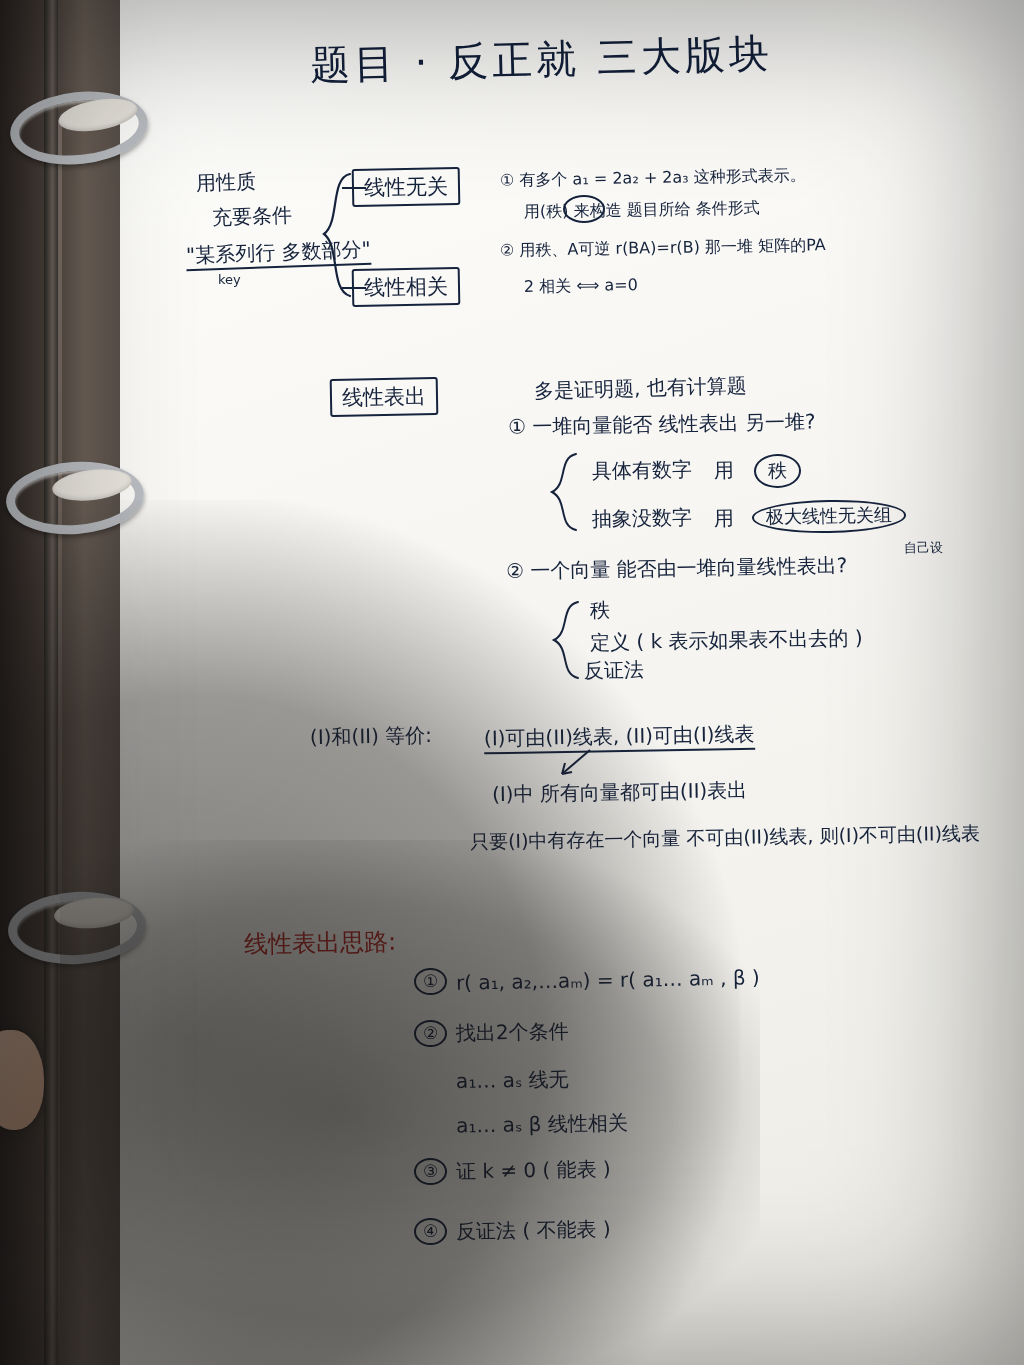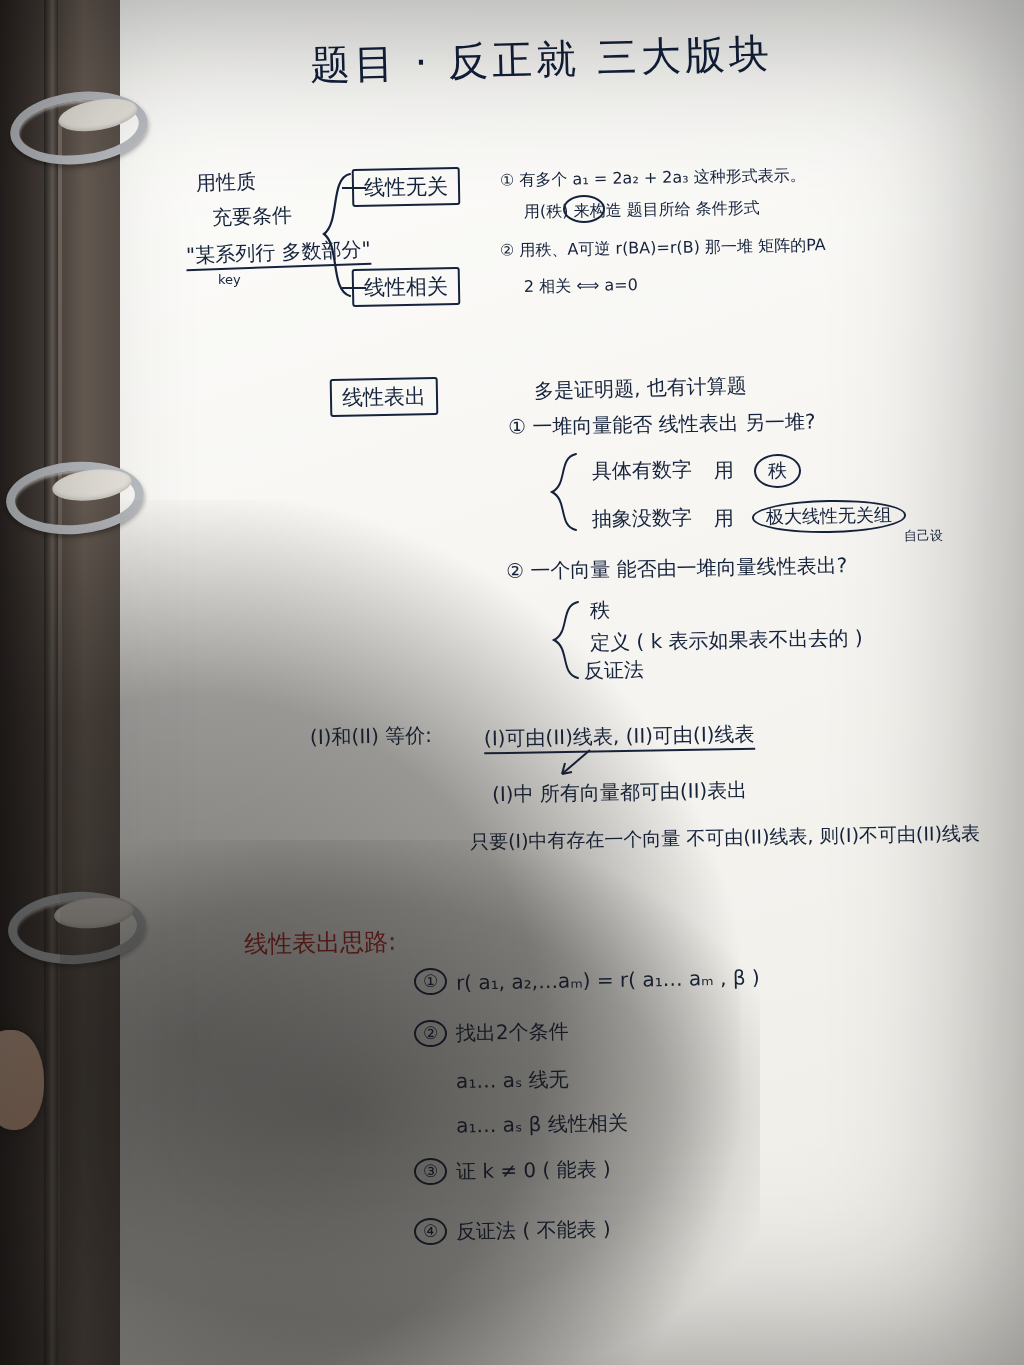--- a/index.html
+++ b/index.html
@@ -251,21 +251,21 @@
     <path d="M28 2 C10 6, 20 32, 4 40 C20 48, 10 74, 28 78" stroke="#16233c" stroke-width="2" fill="none" stroke-linecap="round"></path>
   </svg>
 
   <div class="ink h3" style="left:592px; top:458px; transform:rotate(-1deg);">具体有数字</div>
   <div class="ink h3" style="left:714px; top:458px; transform:rotate(-1deg);">用</div>
   <div class="ink ellipse" style="left:754px; top:454px; transform:rotate(-1deg);">秩</div>
 
   <div class="ink h3" style="left:592px; top:506px; transform:rotate(-1deg);">抽象没数字</div>
   <div class="ink h3" style="left:714px; top:506px; transform:rotate(-1deg);">用</div>
   <div class="ink ellipse" style="left:752px; top:500px; transform:rotate(-1deg); font-size:18px;">极大线性无关组</div>
-  <div class="ink xs" style="left:904px; top:528px; transform:rotate(-1deg);">自己设</div>
+  <div class="ink xs" style="left:904px; top:540px; transform:rotate(-1deg);">自己设</div>
 
   <div class="ink h3" style="left:506px; top:556px; transform:rotate(-1deg);">② 一个向量 能否由一堆向量线性表出?</div>
 
   <svg class="anno" style="left:550px; top:600px;" width="36" height="80">
     <path d="M28 2 C10 6, 20 32, 4 40 C20 48, 10 74, 28 78" stroke="#16233c" stroke-width="2" fill="none" stroke-linecap="round"></path>
   </svg>
 
   <div class="ink h3" style="left:590px; top:598px; transform:rotate(-1deg);">秩</div>
   <div class="ink h3" style="left:590px; top:628px; transform:rotate(-1deg);">定义 ( k 表示如果表不出去的 )</div>
   <div class="ink h3" style="left:584px; top:658px; transform:rotate(-1deg);">反证法</div>

